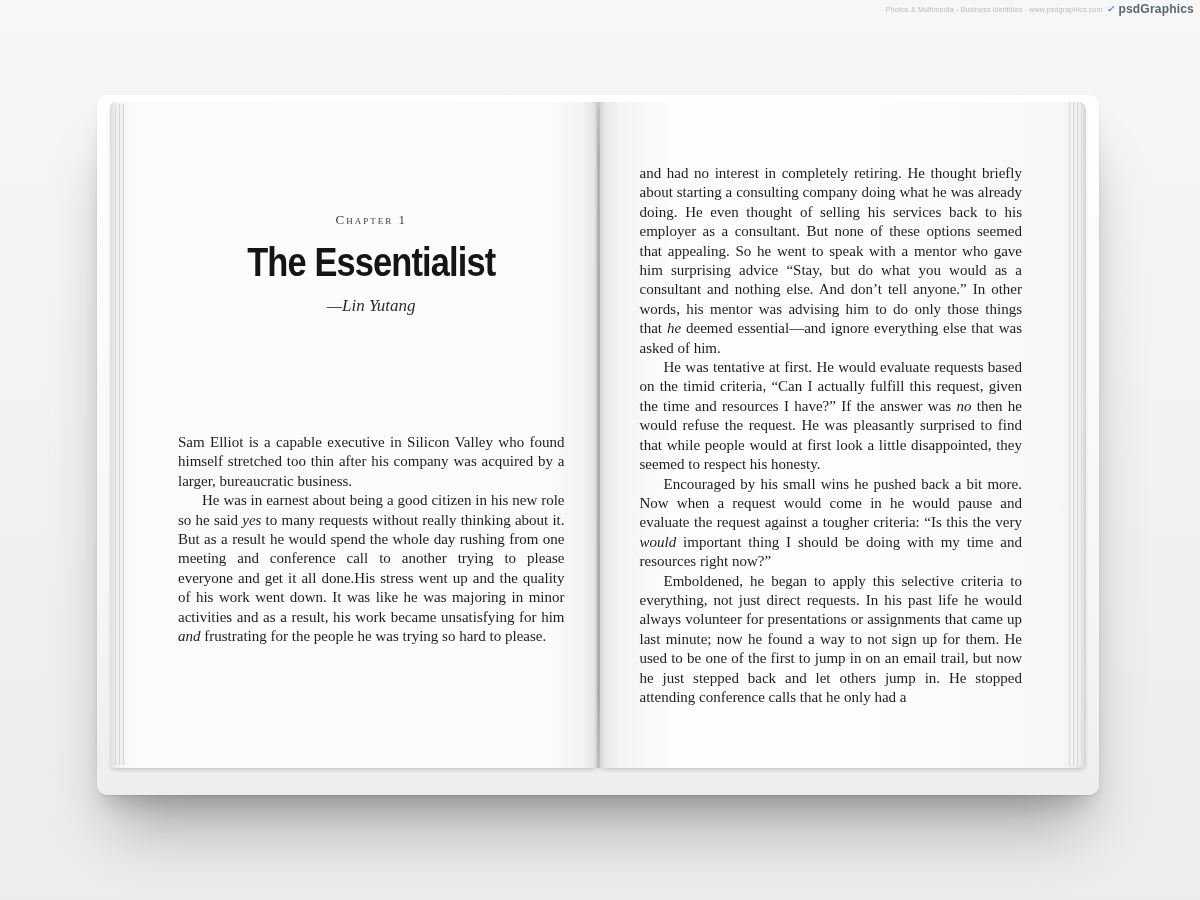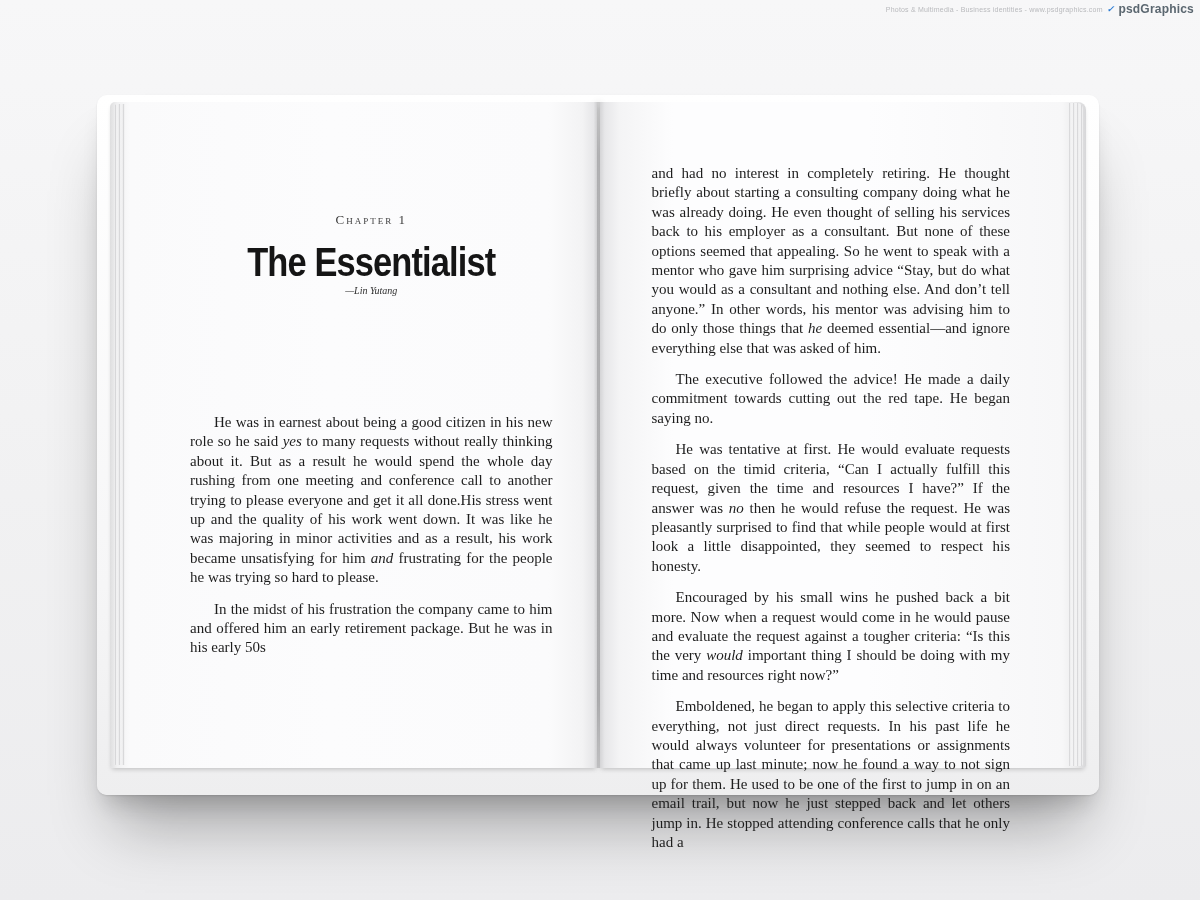--- a/index.html
+++ b/index.html
@@ -80,34 +80,34 @@
     font-family:"Liberation Sans",sans-serif;font-weight:700;
     font-size:40px;letter-spacing:-1px;color:#151515;
     transform:scaleX(.86);transform-origin:50% 50%;
   }
   .epigraph{
     margin:20px auto 0;width:330px;text-align:center;
     font-variant:small-caps;letter-spacing:1.2px;
     font-size:13.5px;line-height:17px;color:#3a3a3a;
   }
   .attribution{
-    text-align:center;font-style:italic;
-    font-size:10px;color:#2d2d2d;
+    margin-top:11px;text-align:center;font-style:italic;
+    font-size:17px;color:#2d2d2d;
   }
 
   
   .body{
     font-size:15px;line-height:19.4px;
     text-align:justify;text-align-last:left;
     color:#1d1d1d;
   }
   .content-left .body{margin-top:117px;}
   .content-right{position:absolute;left:40px;right:64px;top:0;bottom:0;color:#1d1d1d;}
   .content-right .body{margin-top:62px;}
-  .body p{margin:12px;}
+  .body p{margin:0;}
   .body p.indent{text-indent:24px;}
 </style>
 </head>
 <body>
 
 <div class="stage">
 
   <div class="watermark">
     <span>Photos &amp; Multimedia - Business identities - www.psdgraphics.com</span>
     <span class="wm-logo">✓</span>
@@ -118,33 +118,32 @@
     <div class="cover"></div>
     <div class="pages">
 
       <div class="page left">
         <div class="stack-left"></div>
         <div class="content-left">
           <div class="chapter-label">Chapter 1</div>
           <h1 class="title">The Essentialist</h1>
           <div class="attribution">—Lin Yutang</div>
           <div class="body">
+              <p>Sam Elliot is a capable executive in Silicon Valley who found himself stretched too thin after his company was acquired by a larger, bureaucratic business.</p>
               <p class="indent">He was in earnest about being a good citizen in his new role so he said <em>yes</em> to many requests without really thinking about it. But as a result he would spend the whole day rushing from one meeting and conference call to another trying to please everyone and get it all done.His stress went up and the quality of his work went down. It was like he was majoring in minor activities and as a result, his work became unsatisfying for him <em>and</em> frustrating for the people he was trying so hard to please.</p>
-              <p class="indent">In the midst of his frustration the company came to him and offered him an early retirement package. But he was in his early 50s</p>
             </div>
         </div>
       </div>
 
       <div class="spine"></div>
 
       <div class="page right">
         <div class="content-right">
           <div class="body">
               <p>and had no interest in completely retiring. He thought briefly about starting a consulting company doing what he was already doing. He even thought of selling his services back to his employer as a consultant. But none of these options seemed that appealing. So he went to speak with a mentor who gave him surprising advice “Stay, but do what you would as a consultant and nothing else. And don’t tell anyone.” In other words, his mentor was advising him to do only those things that <em>he</em> deemed essential—and ignore everything else that was asked of him.</p>
-              <p class="indent">The executive followed the advice! He made a daily commitment towards cutting out the red tape. He began saying no.</p>
               <p class="indent">He was tentative at first. He would evaluate requests based on the timid criteria, “Can I actually fulfill this request, given the time and resources I have?” If the answer was <em>no</em> then he would refuse the request. He was pleasantly surprised to find that while people would at first look a little disappointed, they seemed to respect his honesty.</p>
               <p class="indent">Encouraged by his small wins he pushed back a bit more. Now when a request would come in he would pause and evaluate the request against a tougher criteria: “Is this the very <em>would</em> important thing I should be doing with my time and resources right now?”</p>
               <p class="indent">Emboldened, he began to apply this selective criteria to everything, not just direct requests. In his past life he would always volunteer for presentations or assignments that came up last minute; now he found a way to not sign up for them. He used to be one of the first to jump in on an email trail, but now he just stepped back and let others jump in. He stopped attending conference calls that he only had a</p>
             </div>
         </div>
         <div class="stack-right"></div>
       </div>
 
     </div>
   </div>

